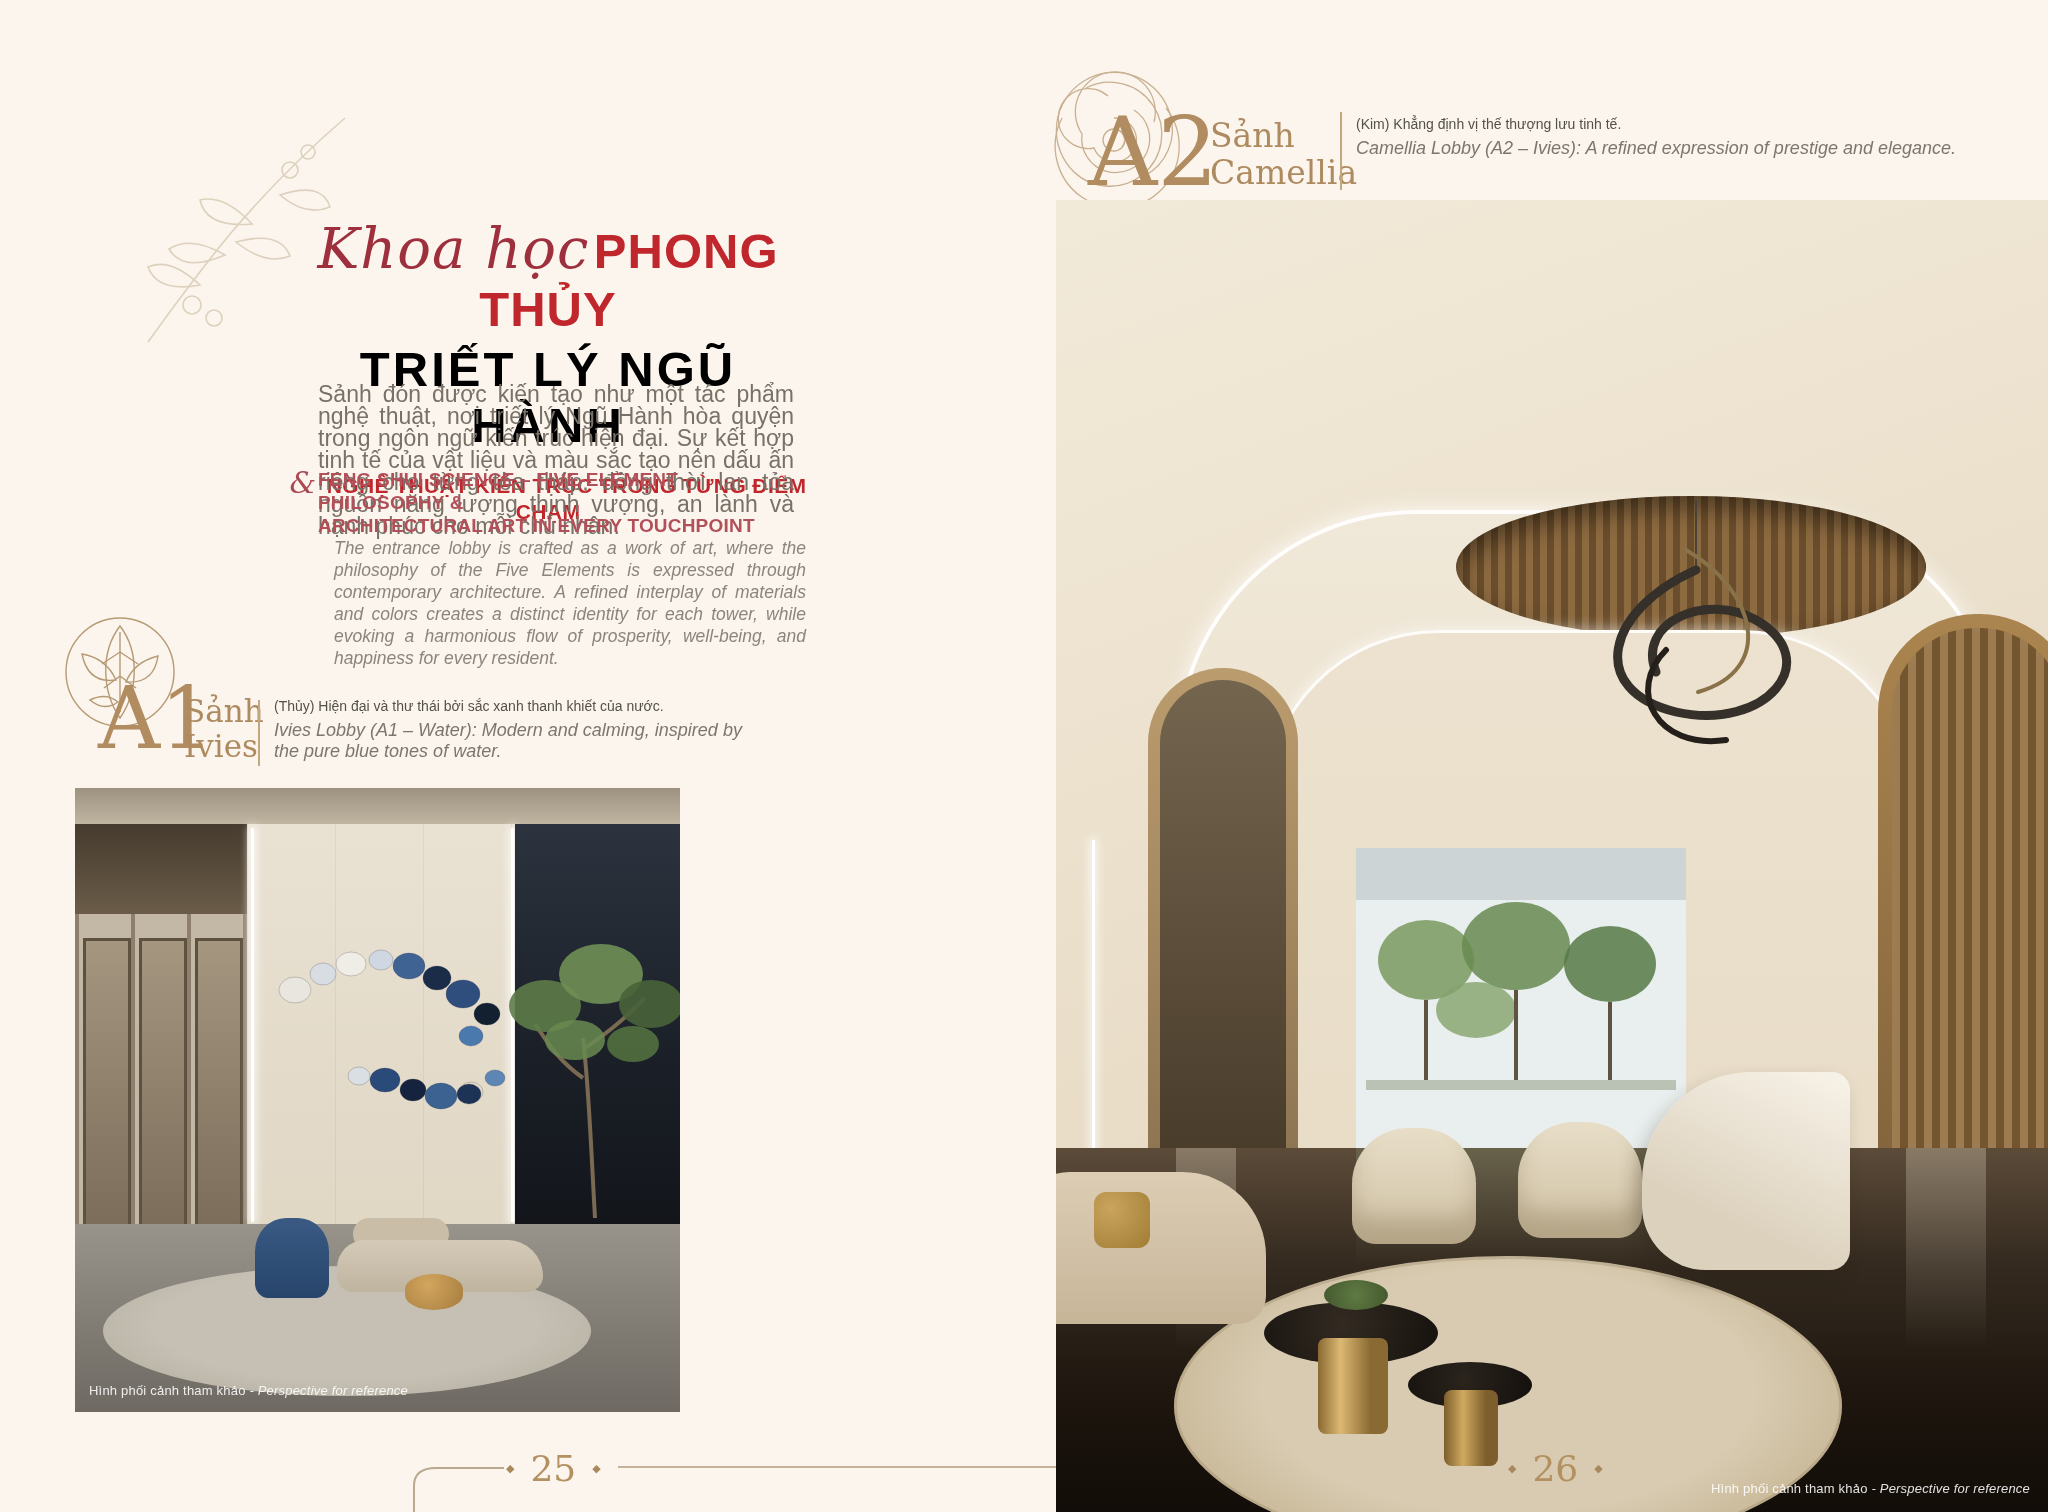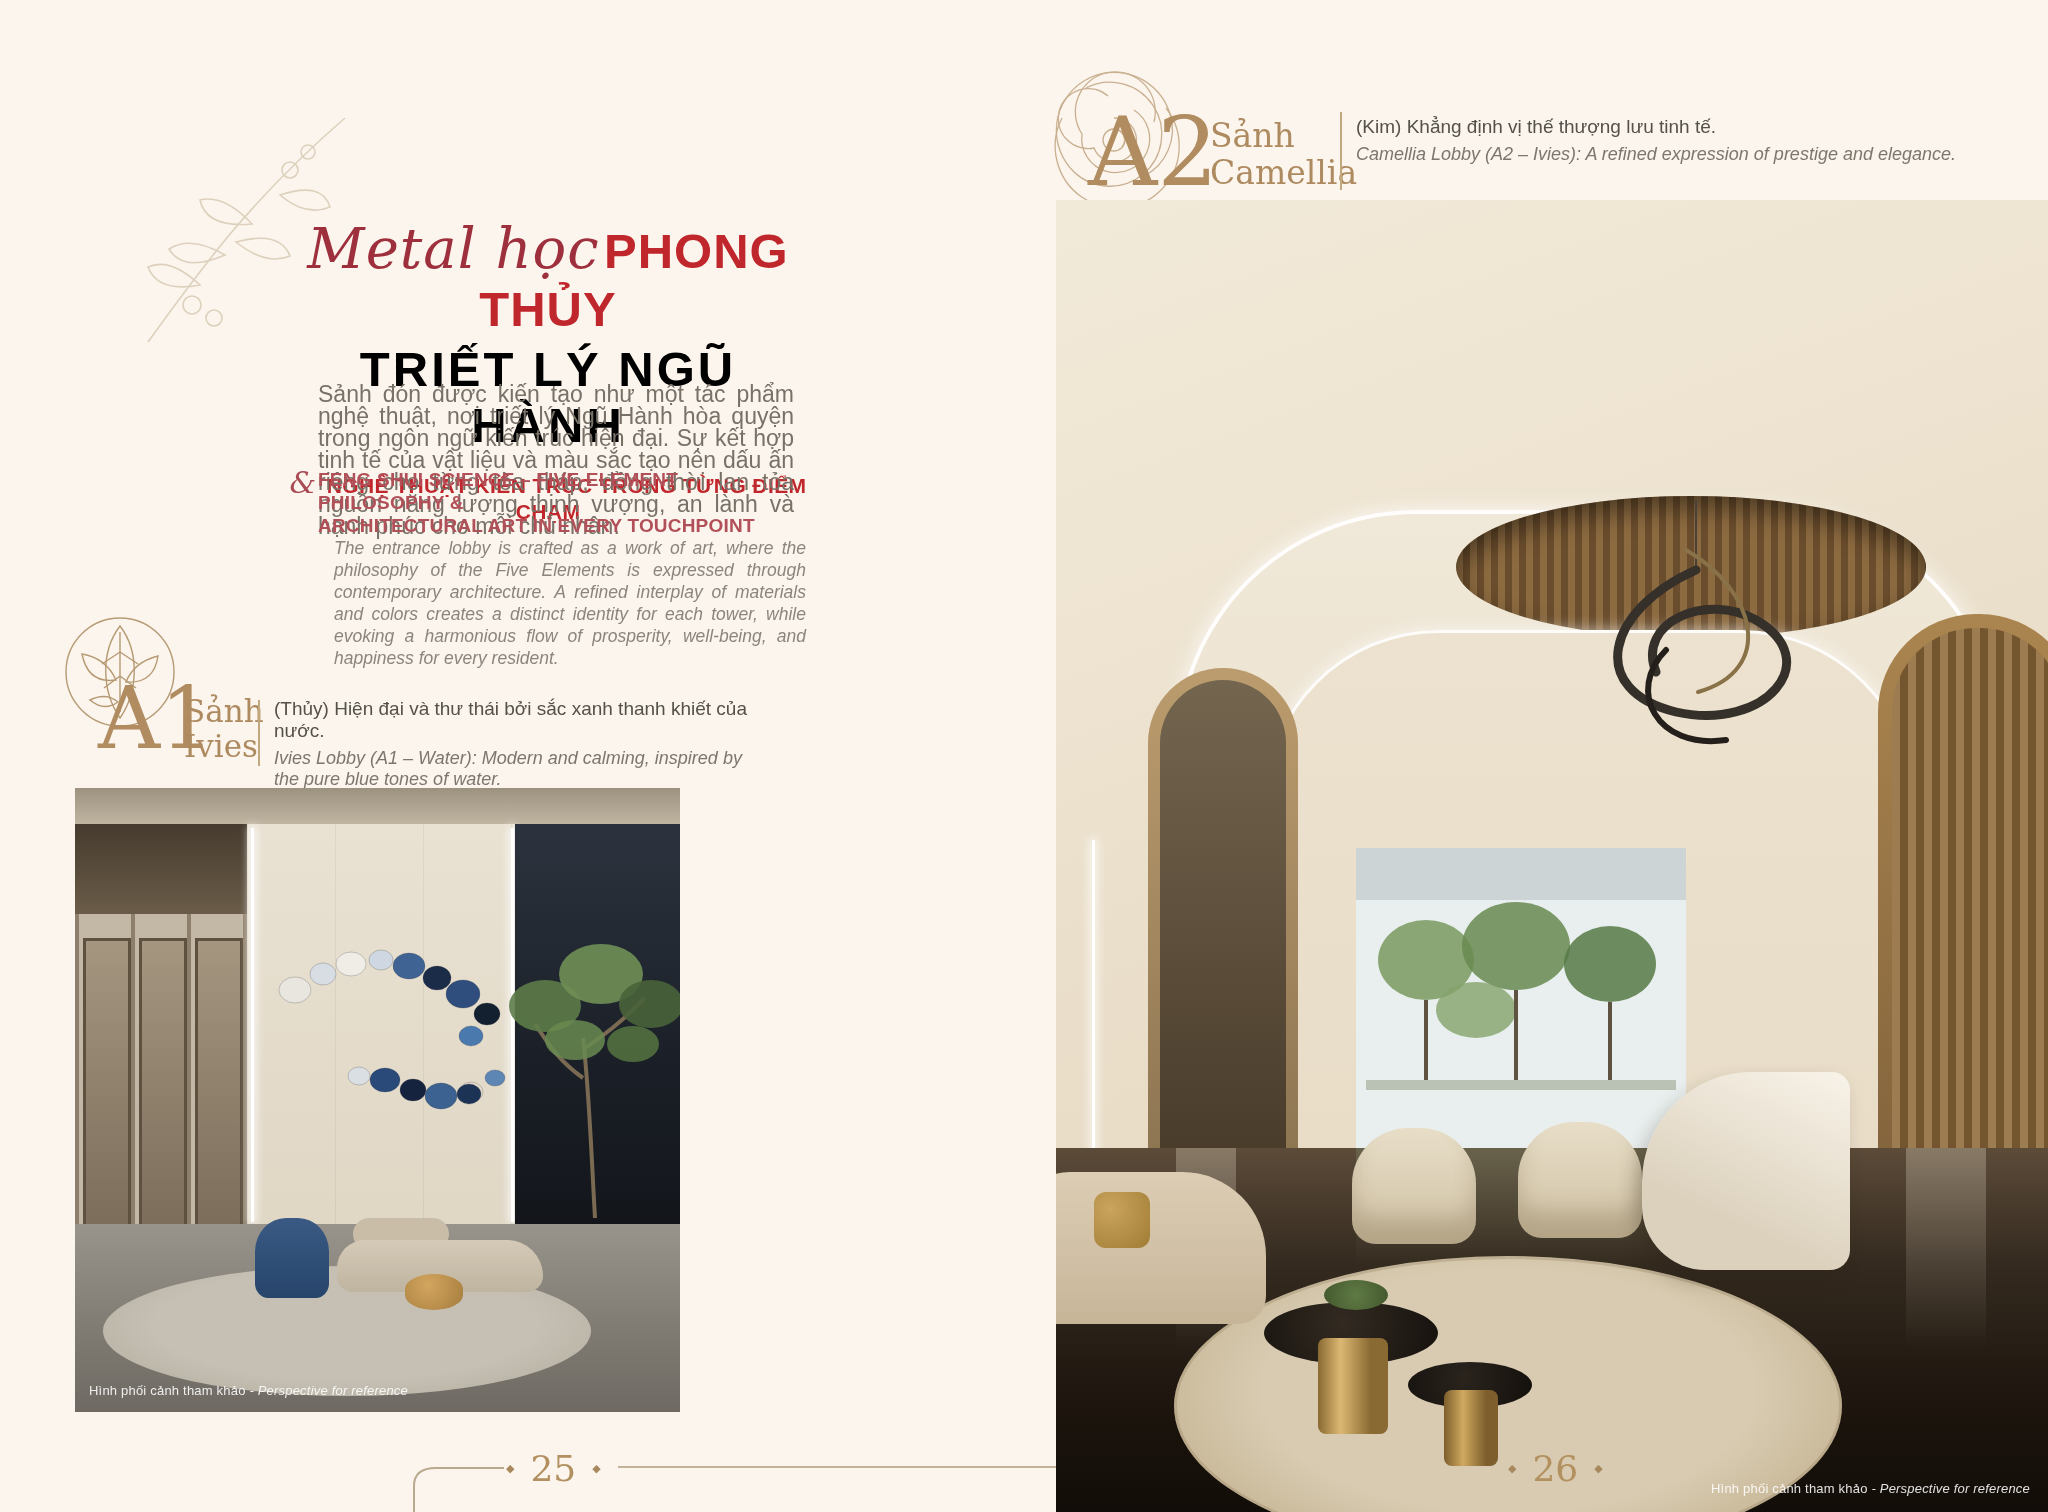--- a/index.html
+++ b/index.html
@@ -22,21 +22,21 @@
            color:#777168;text-align:justify;margin:0;}
   .heading-en{position:absolute;left:318px;top:468px;width:480px;font-size:19px;line-height:23px;
               font-weight:bold;color:#b25059;margin:0;letter-spacing:.2px;}
   .body-en{position:absolute;left:318px;top:521px;width:472px;font-size:17.5px;line-height:22px;
            color:#8a857d;font-style:italic;text-align:justify;margin:16px;}
 
   
   .code-serif{font-family:"DejaVu Serif",serif;color:#b08c60;}
   .lobby-name{font-family:"DejaVu Serif",serif;color:#ad8a5f;line-height:1.12;}
   .vdivider{position:absolute;width:1.5px;background:#c2a87e;}
-  .desc-vi{font-size:19px;color:#54504a;margin:0;}
+  .desc-vi{font-size:14px;color:#54504a;margin:0;}
   .desc-en{font-size:18px;color:#7c766d;font-style:italic;margin:6px 0 0 0;}
 
   .a1-code{left:98px;top:668px;font-size:86px;}
   .a1-name{left:184px;top:694px;font-size:31px;}
   .a1-div{left:258px;top:700px;height:66px;}
   .a1-desc{left:274px;top:698px;width:480px;}
 
   .a2-code{left:1088px;top:96px;font-size:96px;text-align:right;}
   .a2-name{left:1210px;top:118px;font-size:33px;}
   .a2-div{left:1340px;top:112px;height:78px;}
@@ -154,21 +154,21 @@
       <path d="M96 142 q 30 24 54 14 q -10 -26 -54 -14z"></path>
       <path d="M140 95 q 26 22 50 12 q -8 -26 -50 -12z"></path>
       <circle cx="52" cy="205" r="9"></circle>
         <circle cx="74" cy="218" r="8"></circle>
       <circle cx="150" cy="70" r="8"></circle>
         <circle cx="168" cy="52" r="7"></circle>
     </svg>
 
     <div class="title-block">
       <div>
-        <span class="t-script">Metal học</span>
+        <span class="t-script">Khoa học</span>
         <span class="t-bold">PHONG THỦY</span>
       </div>
       <div class="t-line2">TRIẾT LÝ NGŨ HÀNH</div>
       <div class="t-sub">
         <span class="t-amp">&amp;</span><span>NGHỆ THUẬT KIẾN TRÚC TRONG TỪNG ĐIỂM CHẠM</span>
       </div>
     </div>
 
     <p class="body-vi">Sảnh đón được kiến tạo như một tác phẩm nghệ thuật, nơi triết lý Ngũ Hành hòa quyện trong ngôn ngữ kiến trúc hiện đại. Sự kết hợp tinh tế của vật liệu và màu sắc tạo nên dấu ấn riêng cho từng tòa tháp, đồng thời lan tỏa nguồn năng lượng thịnh vượng, an lành và hạnh phúc cho mỗi chủ nhân.</p>
 

